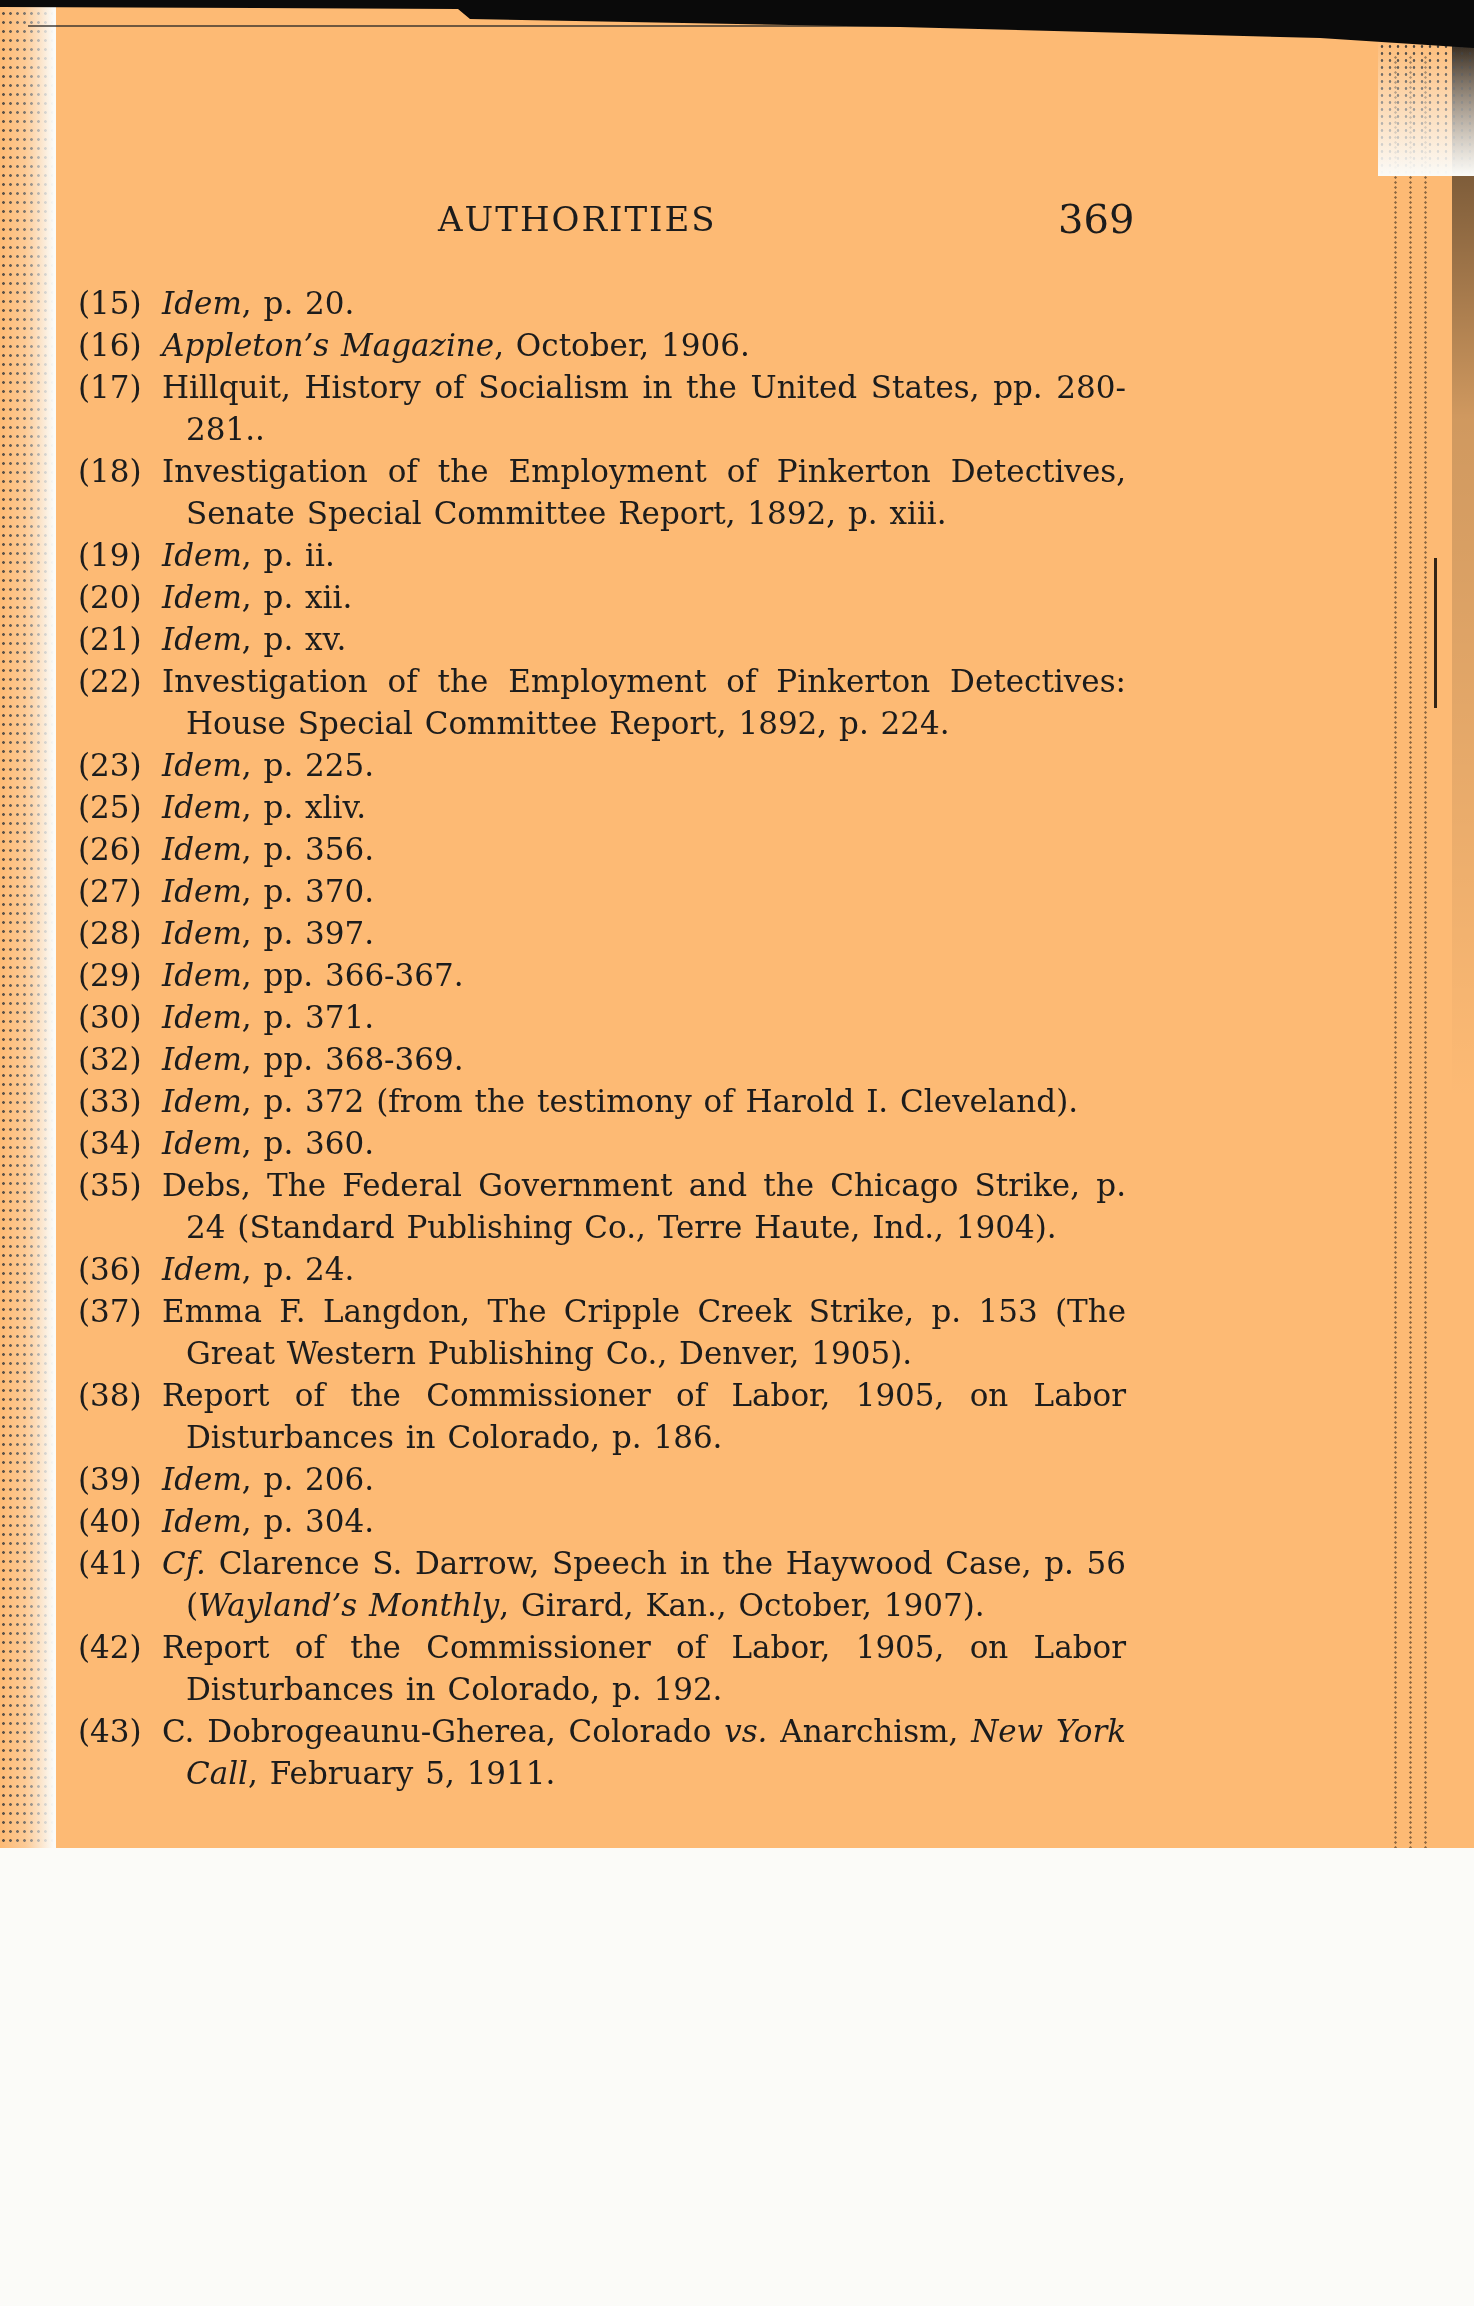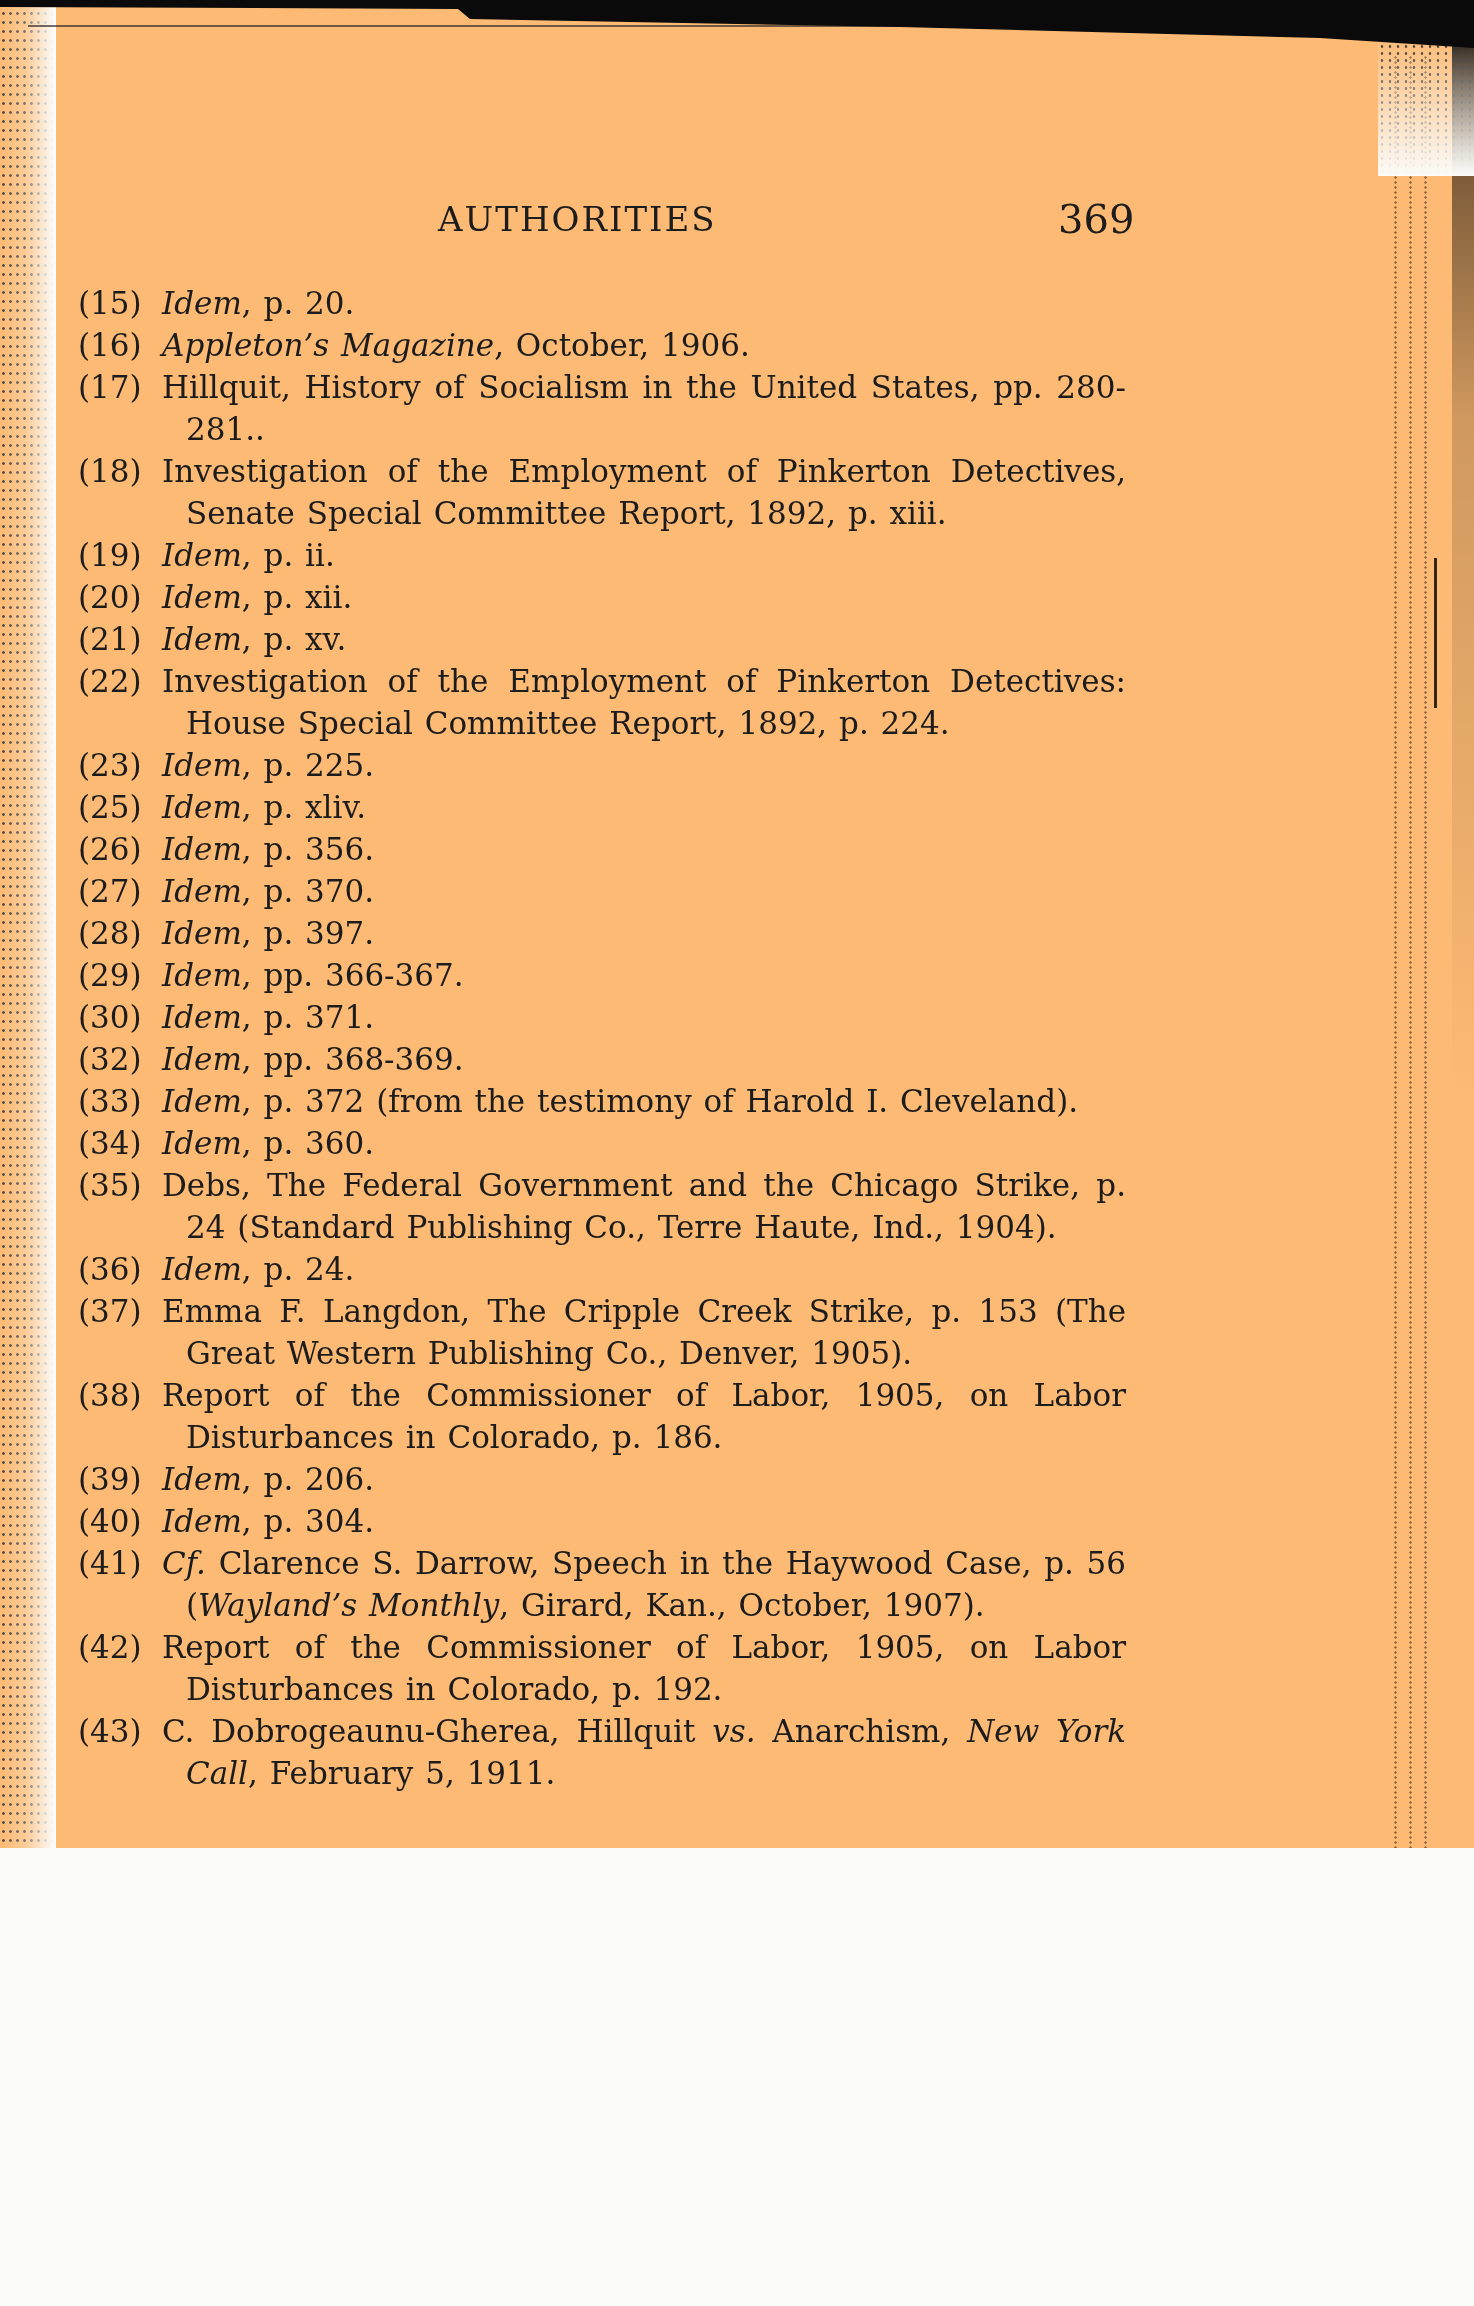--- a/index.html
+++ b/index.html
@@ -115,15 +115,15 @@
       <li class="entry"><span class="num">(33)</span><span><span class="it">Idem</span><span>, p. 372 (from the testimony of Harold I. Cleveland).</span></span></li>
       <li class="entry"><span class="num">(34)</span><span><span class="it">Idem</span><span>, p. 360.</span></span></li>
       <li class="entry"><span class="num">(35)</span><span><span>Debs, The Federal Government and the Chicago Strike, p. 24 (Standard Publishing Co., Terre Haute, Ind., 1904).</span></span></li>
       <li class="entry"><span class="num">(36)</span><span><span class="it">Idem</span><span>, p. 24.</span></span></li>
       <li class="entry"><span class="num">(37)</span><span><span>Emma F. Langdon, The Cripple Creek Strike, p. 153 (The Great Western Publishing Co., Denver, 1905).</span></span></li>
       <li class="entry"><span class="num">(38)</span><span><span>Report of the Commissioner of Labor, 1905, on Labor Disturbances in Colorado, p. 186.</span></span></li>
       <li class="entry"><span class="num">(39)</span><span><span class="it">Idem</span><span>, p. 206.</span></span></li>
       <li class="entry"><span class="num">(40)</span><span><span class="it">Idem</span><span>, p. 304.</span></span></li>
       <li class="entry"><span class="num">(41)</span><span><span class="it">Cf.</span><span> Clarence S. Darrow, Speech in the Haywood Case, p. 56 (</span><span class="it">Wayland’s Monthly</span><span>, Girard, Kan., October, 1907).</span></span></li>
       <li class="entry"><span class="num">(42)</span><span><span>Report of the Commissioner of Labor, 1905, on Labor Disturbances in Colorado, p. 192.</span></span></li>
-      <li class="entry"><span class="num">(43)</span><span><span>C. Dobrogeaunu-Gherea, Hillquit </span><span class="it">vs.</span><span> Anarchism, </span><span class="it">New York Call</span><span>, February 5, 1911.</span></span></li>
+      <li class="entry"><span class="num">(43)</span><span><span>C. Dobrogeaunu-Gherea, Colorado </span><span class="it">vs.</span><span> Anarchism, </span><span class="it">New York Call</span><span>, February 5, 1911.</span></span></li>
     </ol>
 </div>
 
 </body></html>

